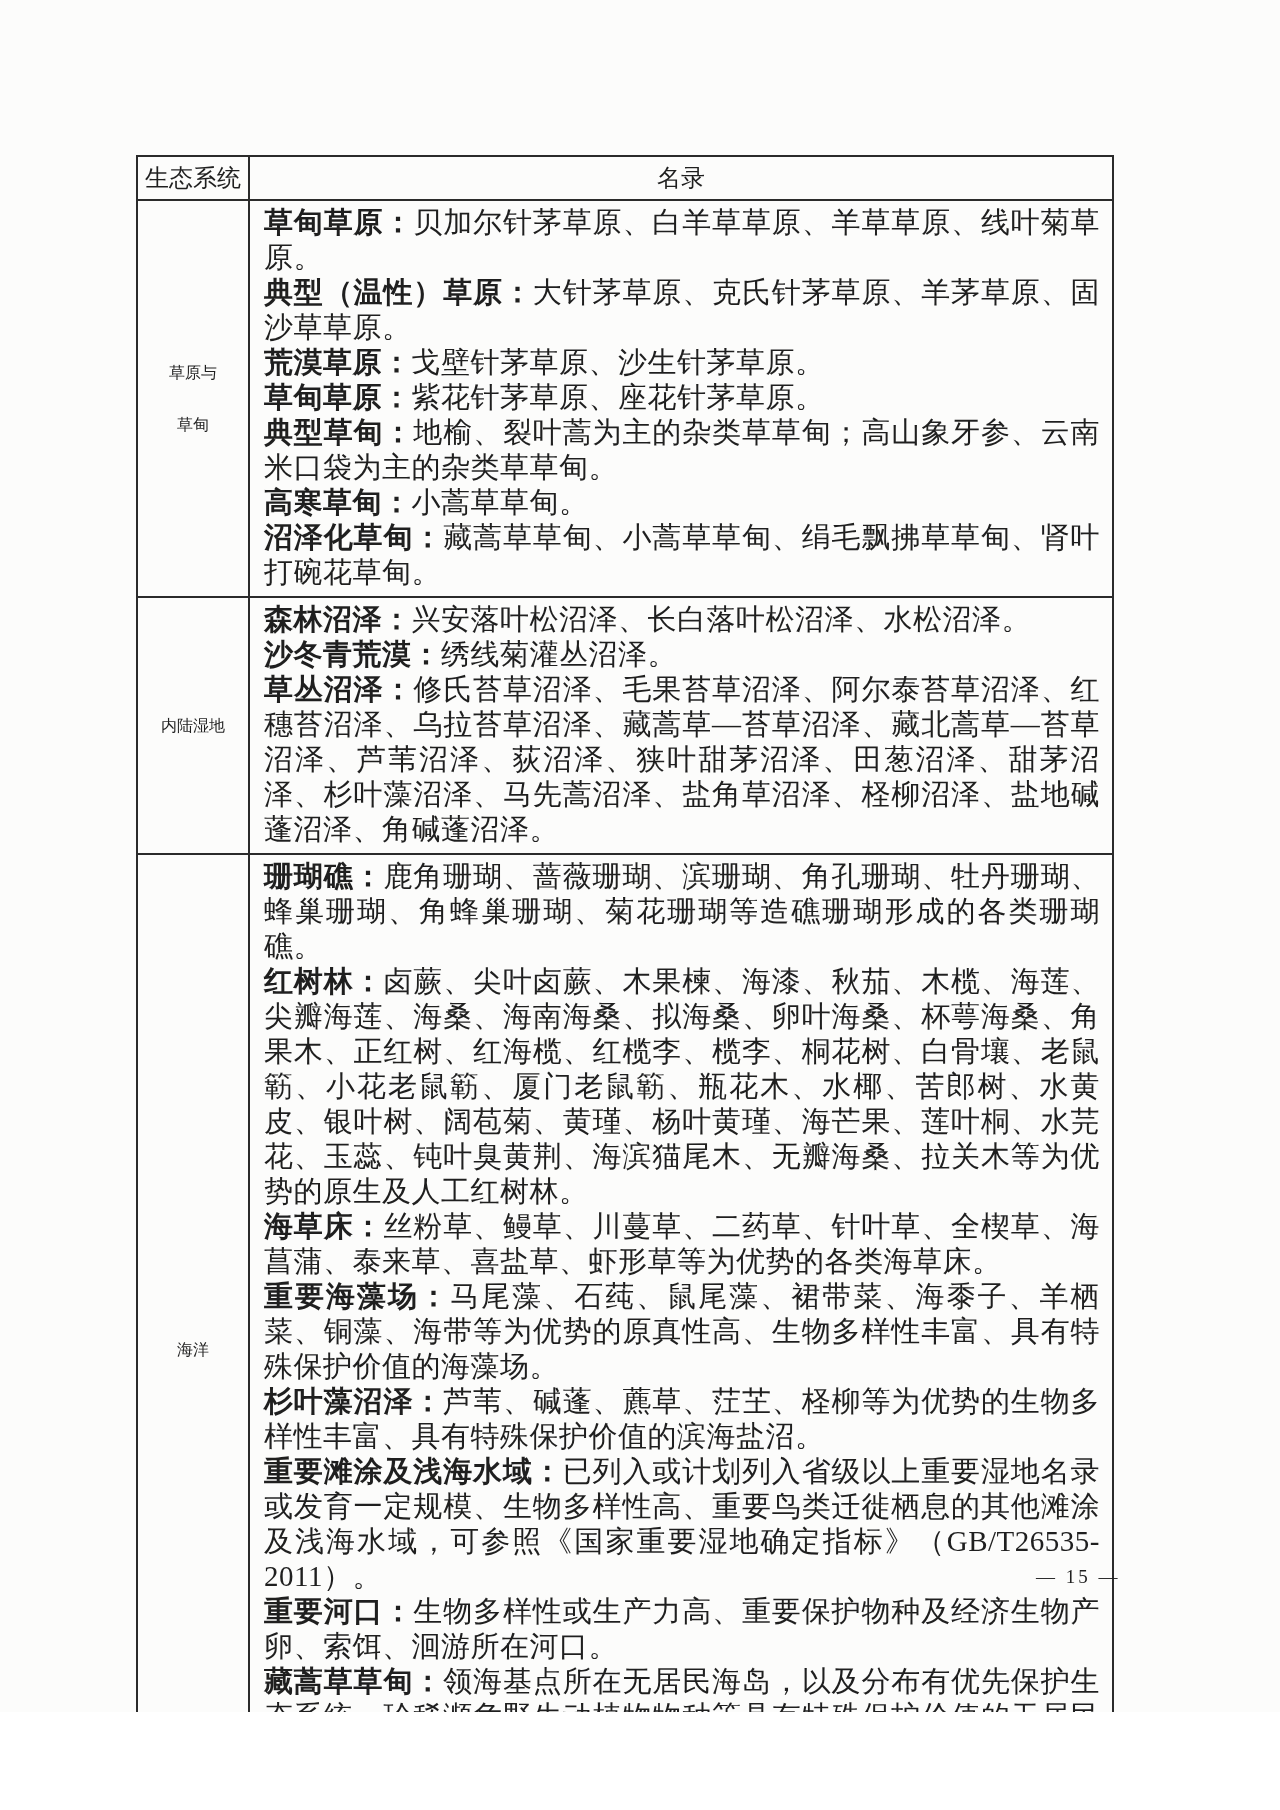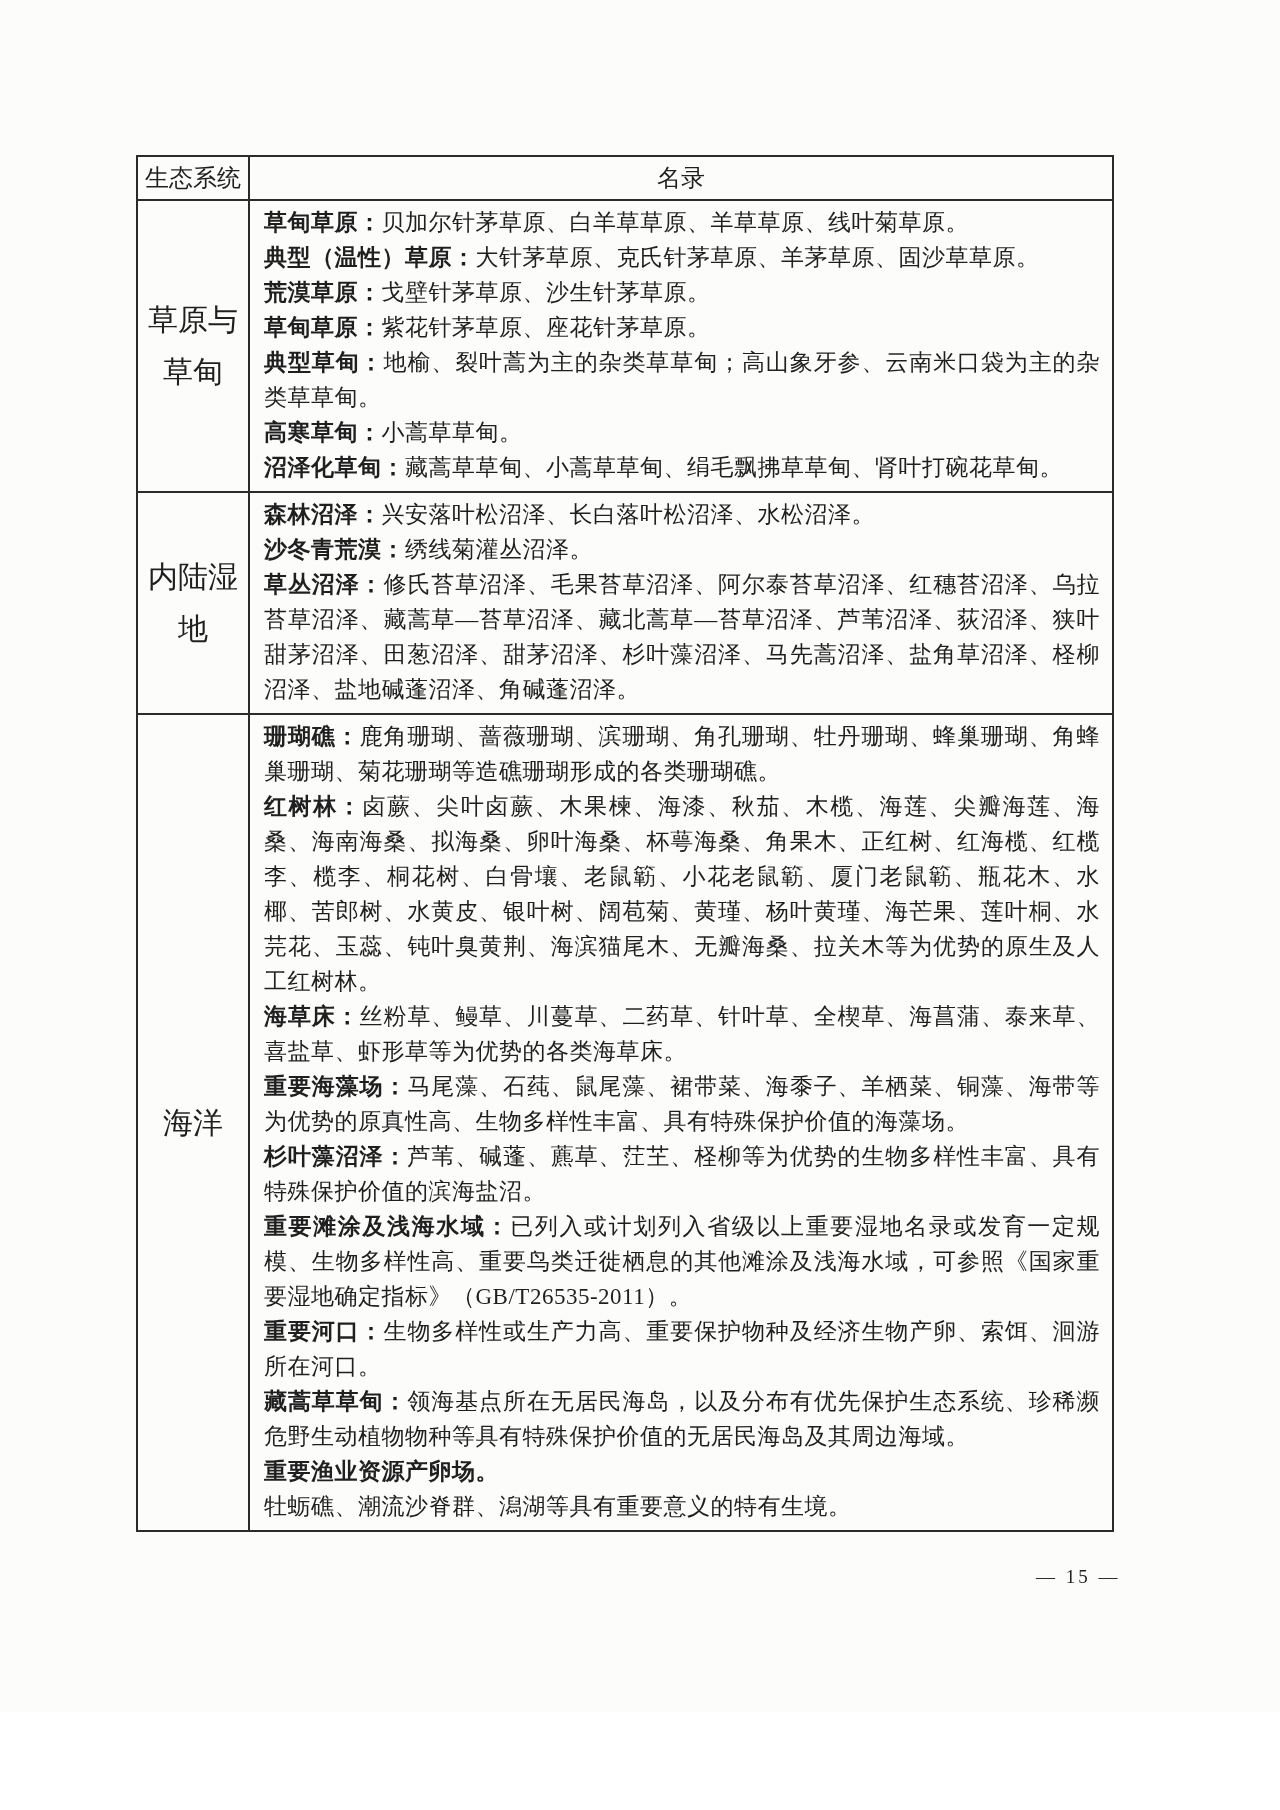--- a/index.html
+++ b/index.html
@@ -26,27 +26,27 @@
     font-size:24px;
     font-weight:400;
     text-align:center;
     vertical-align:middle;
     padding:0;
   }
   col.c1 { width:112px; }
   td.eco {
     text-align:center;
     vertical-align:middle;
-    font-size:30px;
+    font-size:16px;
     padding:0 4px;
   }
   td.eco div { line-height:52px; }
   td.content {
     vertical-align:top;
-    font-size:23px;
+    font-size:29px;
     line-height:35px;
     text-align:justify;
     padding:4px 12px 6px 14px;
     letter-spacing:0.5px;
     margin-top:23px;
   }
   td.content .item { margin:0; }
   .lbl { font-weight:700; }
   .page-number {
     position:absolute;

